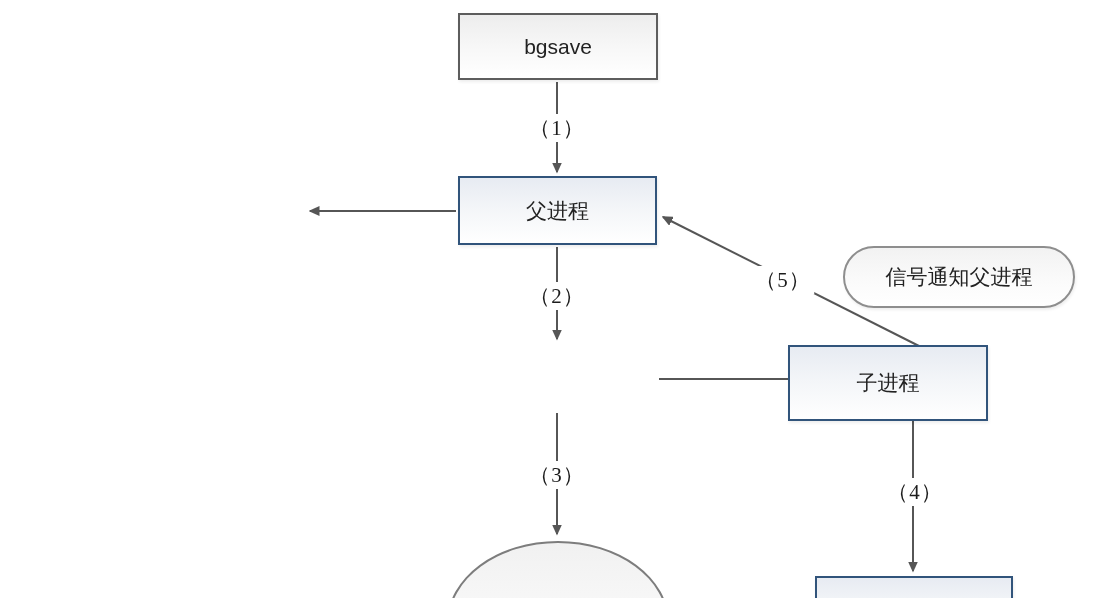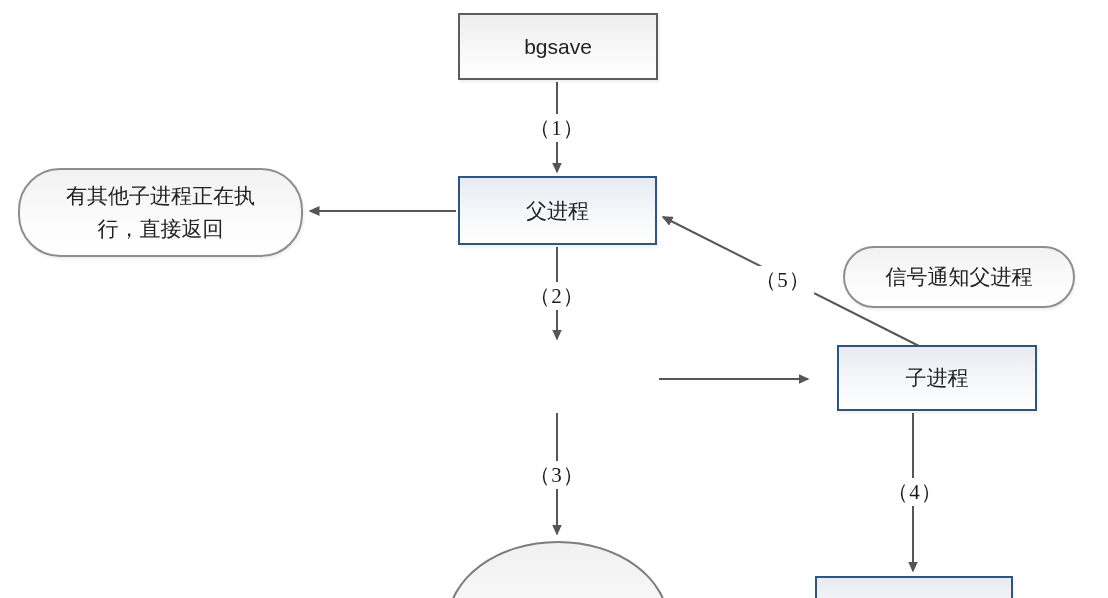--- a/index.html
+++ b/index.html
@@ -85,30 +85,27 @@
   </svg>
 
   <div class="node cmd" style="left:458px; top:13px; width:200px; height:67px;">
     <span>bgsave</span>
   </div>
 
   <div class="node proc" style="left:458px; top:176px; width:199px; height:69px;">
     <span>父进程</span>
   </div>
 
-  <div class="node term" style="left:18px; top:168px; width:285px; height:89px; border-radius:42px;">
-    <span class="term-text" style="width:206px;">有其他子进程正在执行，直接返回</span>
-  </div>
 
   <div class="node term" style="left:843px; top:215px; width:232px; height:62px; border-radius:31px;margin-top:31px;">
     <span>信号通知父进程</span>
   </div>
 
 
-  <div class="node proc" style="left:837px; top:345px; width:200px; height:66px;">
+  <div class="node proc" style="left:788px; top:345px; width:200px; height:76px;">
     <span>子进程</span>
   </div>
 
   <div class="ellipse" style="left:447px; top:541px; width:222px; height:164px;"></div>
 
   <div class="node proc" style="left:815px; top:576px; width:198px; height:60px;"></div>
 
   <div class="edge-label" style="left:557px; top:128px;">（1）</div>
   <div class="edge-label" style="left:557px; top:296px;">（2）</div>
   <div class="edge-label" style="left:557px; top:475px;">（3）</div>

